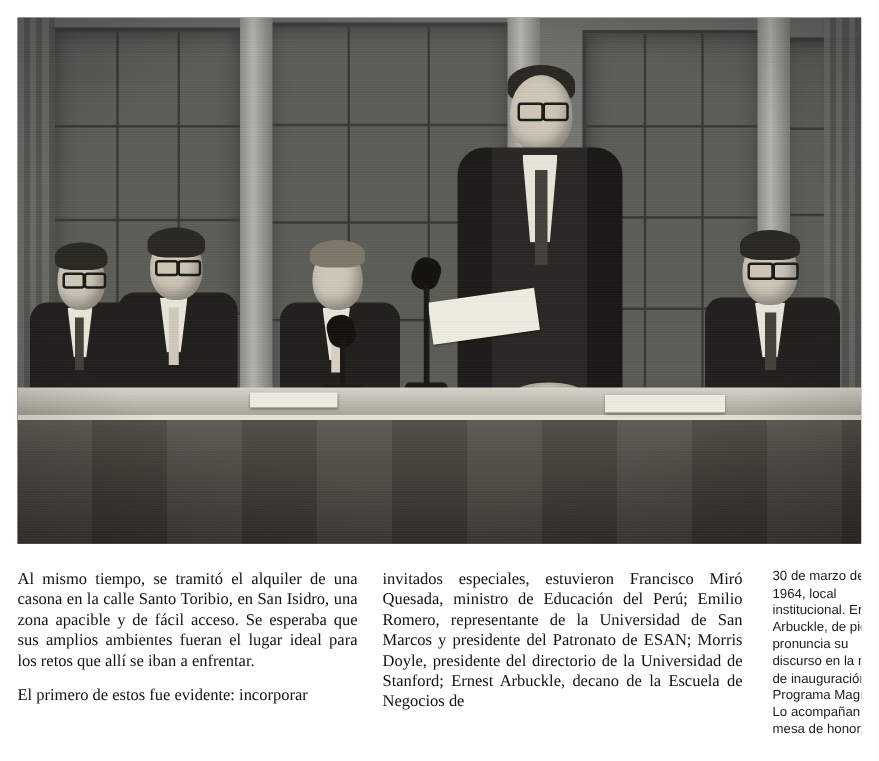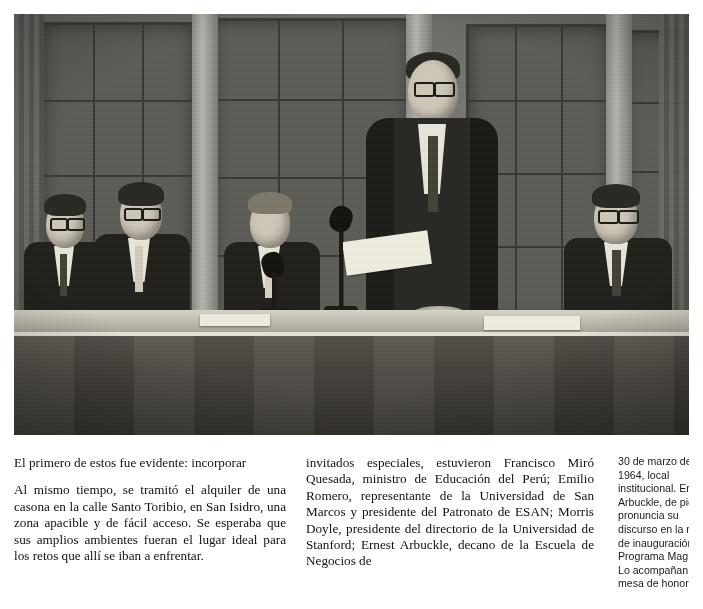--- a/index.html
+++ b/index.html
@@ -360,22 +360,22 @@
       <div class="papers" style="left:470px; top:302px; width:96px; height:14px;"></div>
 
       <div class="vignette"></div>
       <div class="grain"></div>
     </div>
   </div>
 
   <div class="columns">
 
     <div class="col col-1">
+      <p>Al mismo tiempo, se tramitó el alquiler de una casona en la calle Santo Toribio, en San Isidro, una zona apacible y de fácil acceso. Se esperaba que sus amplios ambientes fueran el lugar ideal para los retos que allí se iban a enfrentar.</p>
       <p>El primero de estos fue evidente: incorporar</p>
-      <p>Al mismo tiempo, se tramitó el alquiler de una casona en la calle Santo Toribio, en San Isidro, una zona apacible y de fácil acceso. Se esperaba que sus amplios ambientes fueran el lugar ideal para los retos que allí se iban a enfrentar.</p>
     </div>
 
     <div class="col col-2">
       <p>invitados especiales, estuvieron Francisco Miró Quesada, ministro de Educación del Perú; Emilio Romero, representante de la Universidad de San Marcos y presidente del Patronato de ESAN; Morris Doyle, presidente del directorio de la Universidad de Stanford; Ernest Arbuckle, decano de la Escuela de Negocios de</p>
     </div>
 
     <div class="col col-3">
       <p>30 de marzo de 1964, local institucional. Ernest Arbuckle, de pie, pronuncia su discurso en la noche de inauguración del Programa Magíster. Lo acompañan en la mesa de honor,</p>
     </div>
 

